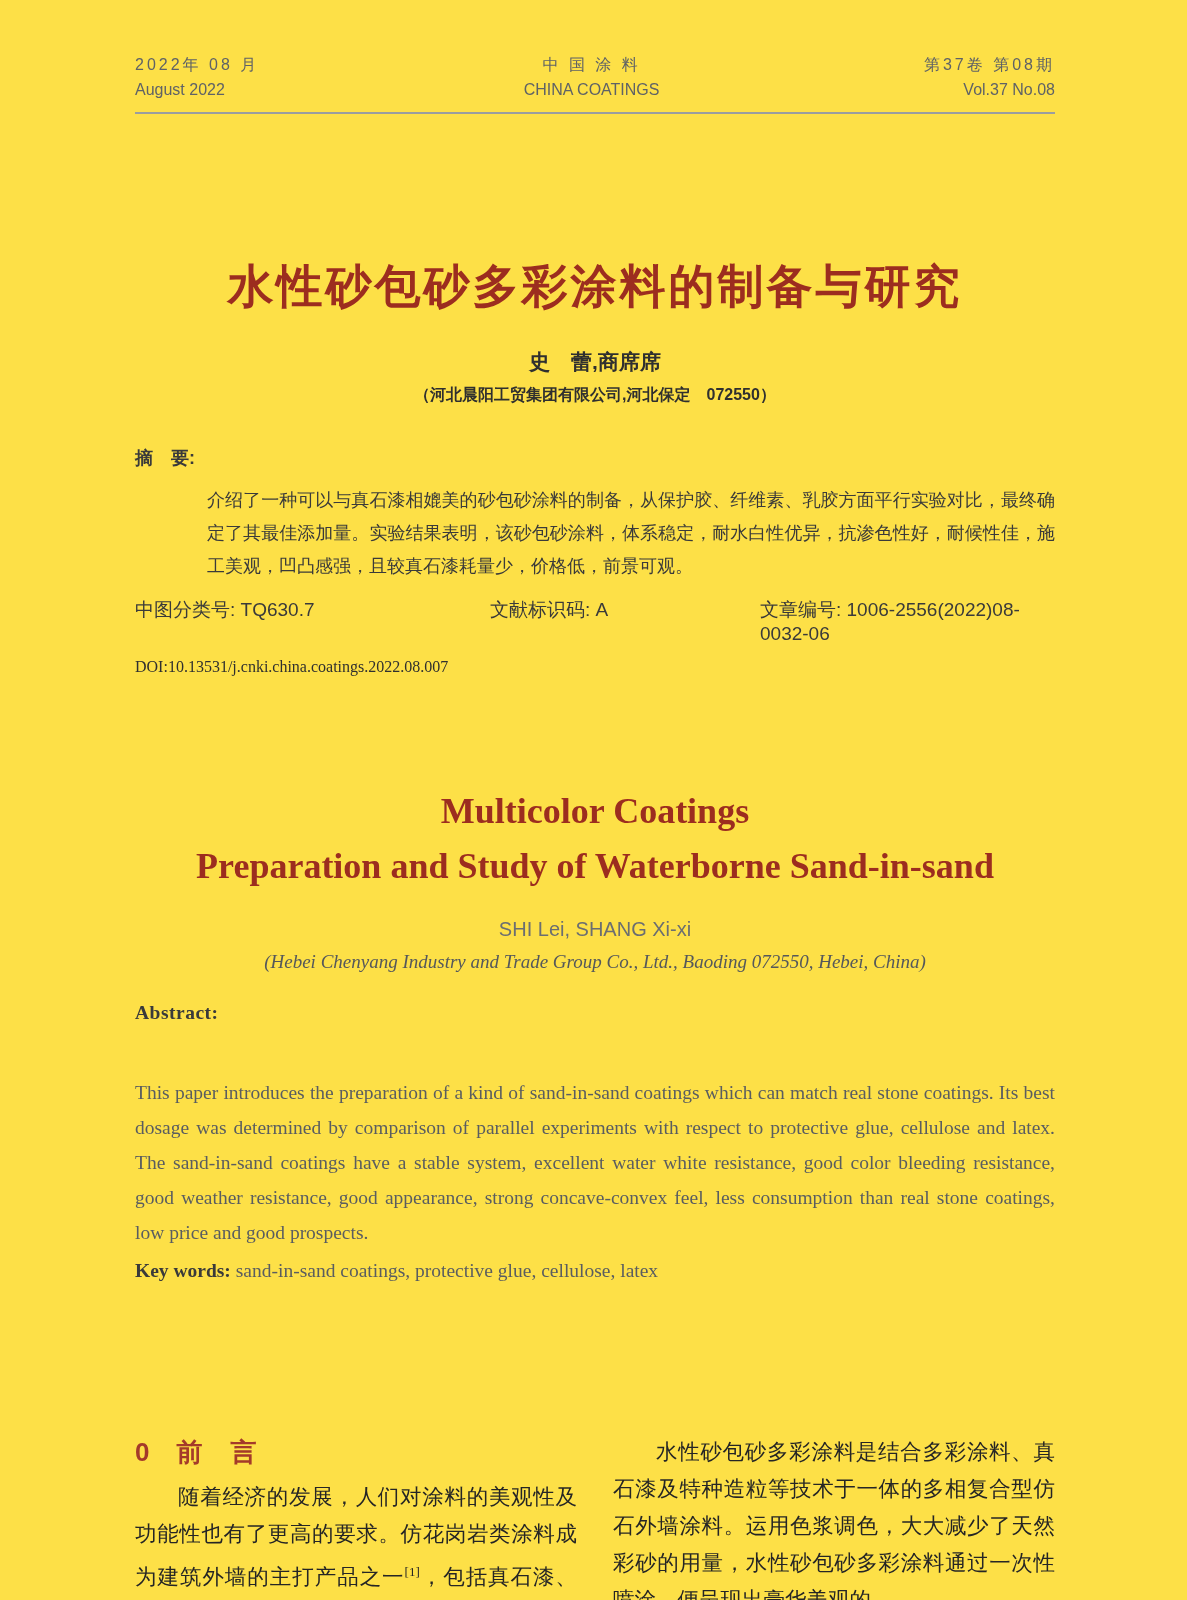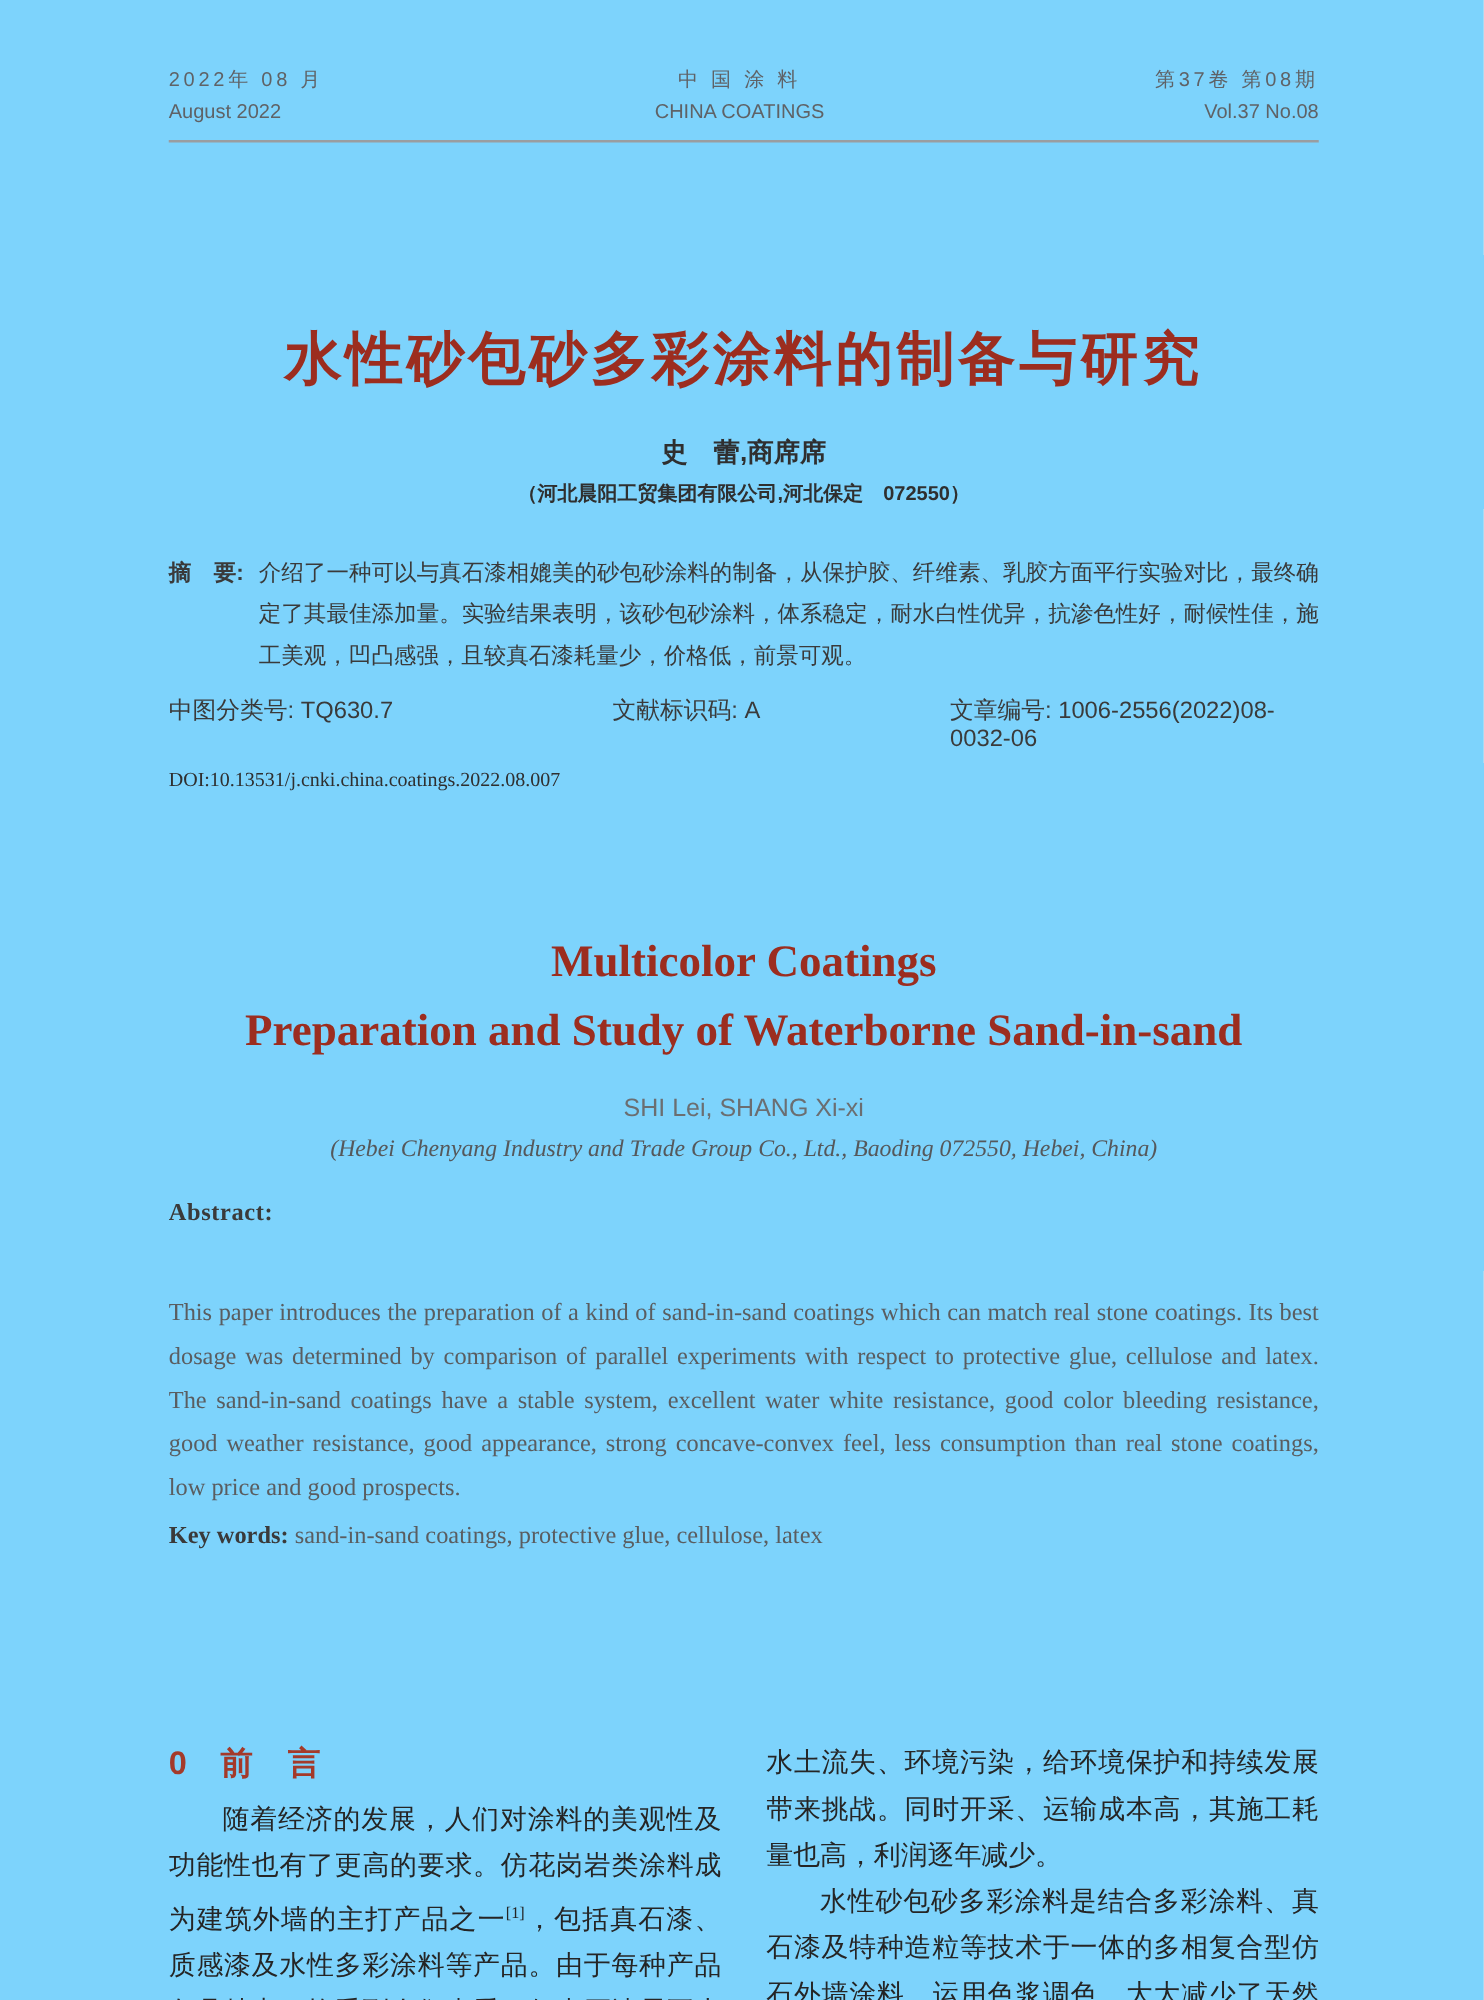--- a/index.html
+++ b/index.html
@@ -1,21 +1,21 @@
 <!DOCTYPE html>
 <html><head>
 <meta charset="utf-8">
 <style>
   * { margin: 0; padding: 0; box-sizing: border-box; }
   html, body { background: #e8e8e8; }
   .page {
     position: relative;
     width: 1187px; height: 1600px;
     margin: 0 auto;
-    background: #7dd3fc;
+    background: #fde047;
     overflow: hidden;
     padding: 52px 132px 0 135px;
     color: #2f2f2f;
   }
   
   .jheader {
     display: flex; justify-content: space-between; align-items: flex-end;
     font-family: "Liberation Sans", sans-serif;
     color: #5f6266; font-size: 16px; line-height: 25px;
     border-bottom: 2px solid #9a9da0; padding-bottom: 10px;
@@ -41,21 +41,21 @@
     font-weight: bold; font-size: 16px; color: #2f2f2f;
   }
   
   .cn-abstract {
     margin-top: 36px;
     display: flex;
     font-family: "Liberation Sans", sans-serif;
     font-size: 18px; line-height: 33px; color: #3a3a3a;
   }
   .cn-abstract .lbl { flex: 0 0 72px; font-weight: bold; white-space: nowrap; }
-  .cn-abstract .txt { flex: 1; text-align: justify; }
+  .cn-abstract .txt { flex: 1; text-align: justify; margin-top: 42px; }
   .cn-keywords {
     margin-top: 4px;
     font-family: "Liberation Sans", sans-serif;
     font-size: 19px; line-height: 33px; color: #3a3a3a;
   }
   .cn-keywords .lbl { font-weight: bold; }
   
   .meta-row {
     margin-top: 14px; display: flex;
     font-family: "Liberation Sans", sans-serif;
@@ -169,18 +169,17 @@
   </div>
 
   <div class="body-cols">
     <div class="col">
       <div class="sec-heading">
         <span class="num">0</span><span>前　言</span>
       </div>
       <p class="body-p indent"><span>随着经济的发展，人们对涂料的美观性及功能性也有了更高的要求。仿花岗岩类涂料成为建筑外墙的主打产品之一</span><sup>[1]</sup><span>，包括真石漆、质感漆及水性多彩涂料等产品。由于每种产品各具特点，均受到人们喜爱。但真石漆需要大量的天然采砂，采砂需求量年年攀升，其形成过程复杂，时间漫长，而且大量开采矿山，造成</span></p>
     </div>
     <div class="col">
-      <p class="body-p">水土流失、环境污染，给环境保护和持续发展带来挑战。同时开采、运输成本高，其施工耗量也高，利润逐年减少。</p>
       <p class="body-p indent">水性砂包砂多彩涂料是结合多彩涂料、真石漆及特种造粒等技术于一体的多相复合型仿石外墙涂料。运用色浆调色，大大减少了天然彩砂的用量，水性砂包砂多彩涂料通过一次性喷涂，便呈现出豪华美观的</p>
     </div>
   </div>
 
 </div>
 
 </body></html>

